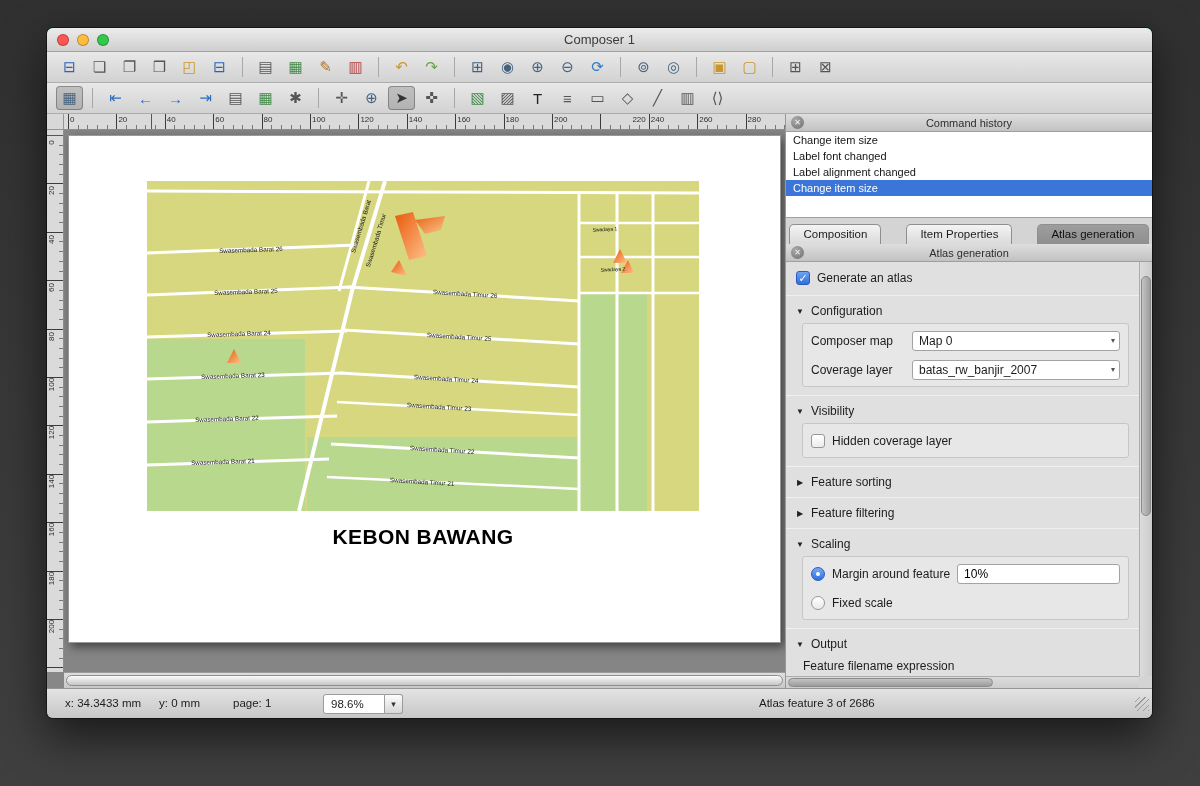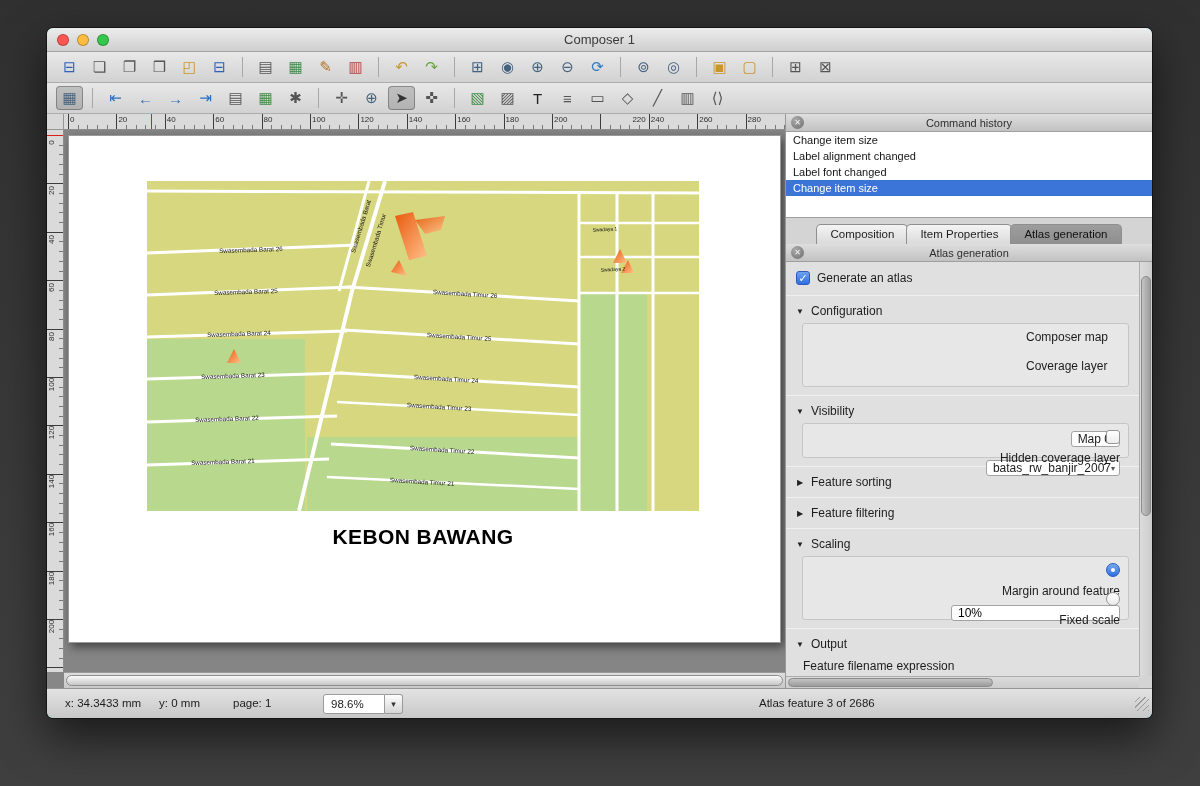--- a/index.html
+++ b/index.html
@@ -54,32 +54,32 @@
 
   
   .right-panel{flex:1;position:relative;background:#d4d4d4;border-left:1px solid #979797;min-width:0;}
   .panel-header{position:absolute;left:0;right:0;height:18px;background:linear-gradient(#dedede,#c2c2c2);border-bottom:1px solid #9f9f9f;display:flex;align-items:center;justify-content:center;font-size:11px;color:#2e2e2e;}
   .close-btn{position:absolute;left:5px;top:2px;width:13px;height:13px;border-radius:50%;background:radial-gradient(circle at 35% 30%,#a9a9a9,#6f6f6f);color:#f2f2f2;font-size:8px;line-height:13px;text-align:center;}
   .ch-header{top:0;}
   .history-list{position:absolute;top:18px;left:0;right:0;height:86px;background:#fff;border-bottom:1px solid #9f9f9f;font-size:11px;overflow:hidden;}
   .history-item{height:16px;line-height:16px;padding:0 7px;color:#141414;white-space:nowrap;}
   .history-item.selected{background:var(--selection-blue,#3b75d8);color:#fff;}
 
-  .tabs{position:absolute;top:105px;left:0;right:0;height:25px;display:flex;justify-content:center;align-items:flex-end;}
+  .tabs{position:absolute;top:105px;left:0;right:0;height:25px;display:flex;justify-content:center;align-items:flex-end;gap:27px;}
   .tab{padding:3px 13px 4px;font-size:11.5px;color:#1d1d1d;background:linear-gradient(#f4f4f4,#dadada);border:1px solid #8f8f8f;border-bottom:none;border-radius:5px 5px 0 0;margin:0 -1px;white-space:nowrap;}
   .tab.active{background:linear-gradient(var(--tab-active-bg,#9d9d9d),#8f8f8f);color:#111;z-index:1;}
 
   .atlas-header{top:130px;}
   .atlas-body{position:absolute;top:148px;left:0;right:13px;bottom:12px;background:#e0e0e0;overflow:hidden;font-size:12px;color:#1c1c1c;}
   .gen-row{height:26px;display:flex;align-items:center;gap:7px;padding:0 10px;margin-top:3px;}
   .sep-line{height:1px;background:#bdbdbd;border-bottom:1px solid #f0f0f0;margin:4px 0;}
   .sect{height:22px;display:flex;align-items:center;gap:6px;padding:0 9px;margin:1px 0;}
   .tri{font-size:8px;color:#222;width:10px;text-align:center;}
   .group{margin:0 10px 8px 16px;border:1px solid #c6c6c6;border-radius:3px;background:#e7e7e7;padding:6px 8px;display:flex;flex-direction:column;gap:8px;}
-  .form-row{display:flex;align-items:flex-end;gap:7px;height:21px;flex-direction:column;}
+  .form-row{display:flex;align-items:center;gap:7px;height:21px;}
   .flabel{width:94px;flex:0 0 94px;}
   .combo{flex:1;height:20px;background:#fff;border:1px solid #a3a3a3;border-radius:3px;display:flex;align-items:center;padding:0 4px 0 6px;min-width:0;}
   .combo-text{flex:1;overflow:hidden;white-space:nowrap;}
   .combo-arrow{font-size:8px;color:#555;}
   .txt-input{flex:1;height:20px;background:#fff;border:1px solid #a3a3a3;border-radius:3px;padding:0 6px;font-family:inherit;font-size:12px;min-width:0;}
   .checkbox{width:14px;height:14px;border-radius:3px;background:linear-gradient(#ffffff,#ececec);border:1px solid #979797;display:inline-flex;align-items:center;justify-content:center;flex:0 0 14px;}
   .checkbox.checked{background:linear-gradient(#6ea3ef,#2f6fe0);border-color:#2b5bbf;}
   .checkbox .mark{display:none;}
   .checkbox.checked .mark{display:block;color:#fff;font-size:11px;font-weight:bold;line-height:1;}
   .radio{width:14px;height:14px;border-radius:50%;background:linear-gradient(#ffffff,#e9e9e9);border:1px solid #979797;flex:0 0 14px;position:relative;}
@@ -287,22 +287,22 @@
     </div>
 
     <div class="right-panel">
 
       <div class="panel-header ch-header">
         <span class="close-btn">✕</span>
         <span>Command history</span>
       </div>
       <div class="history-list">
         <div class="history-item">Change item size</div>
+        <div class="history-item">Label font changed</div>
         <div class="history-item">Label alignment changed</div>
-        <div class="history-item">Label font changed</div>
         <div class="history-item selected">Change item size</div>
       </div>
 
       <div class="tabs">
         <div class="tab">Composition</div>
         <div class="tab">Item Properties</div>
         <div class="tab active">Atlas generation</div>
       </div>
 
       <div class="panel-header atlas-header">

